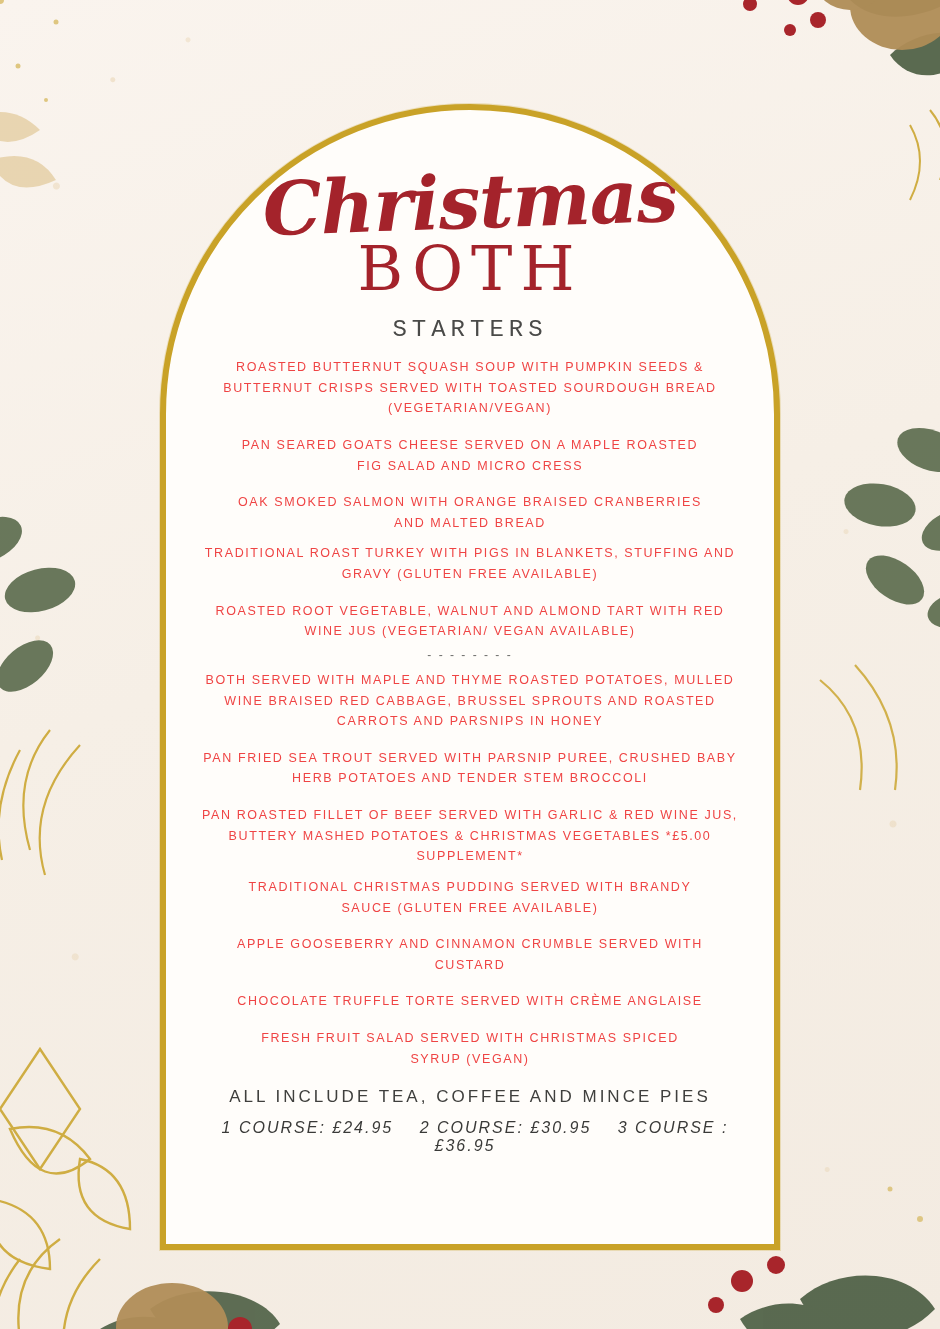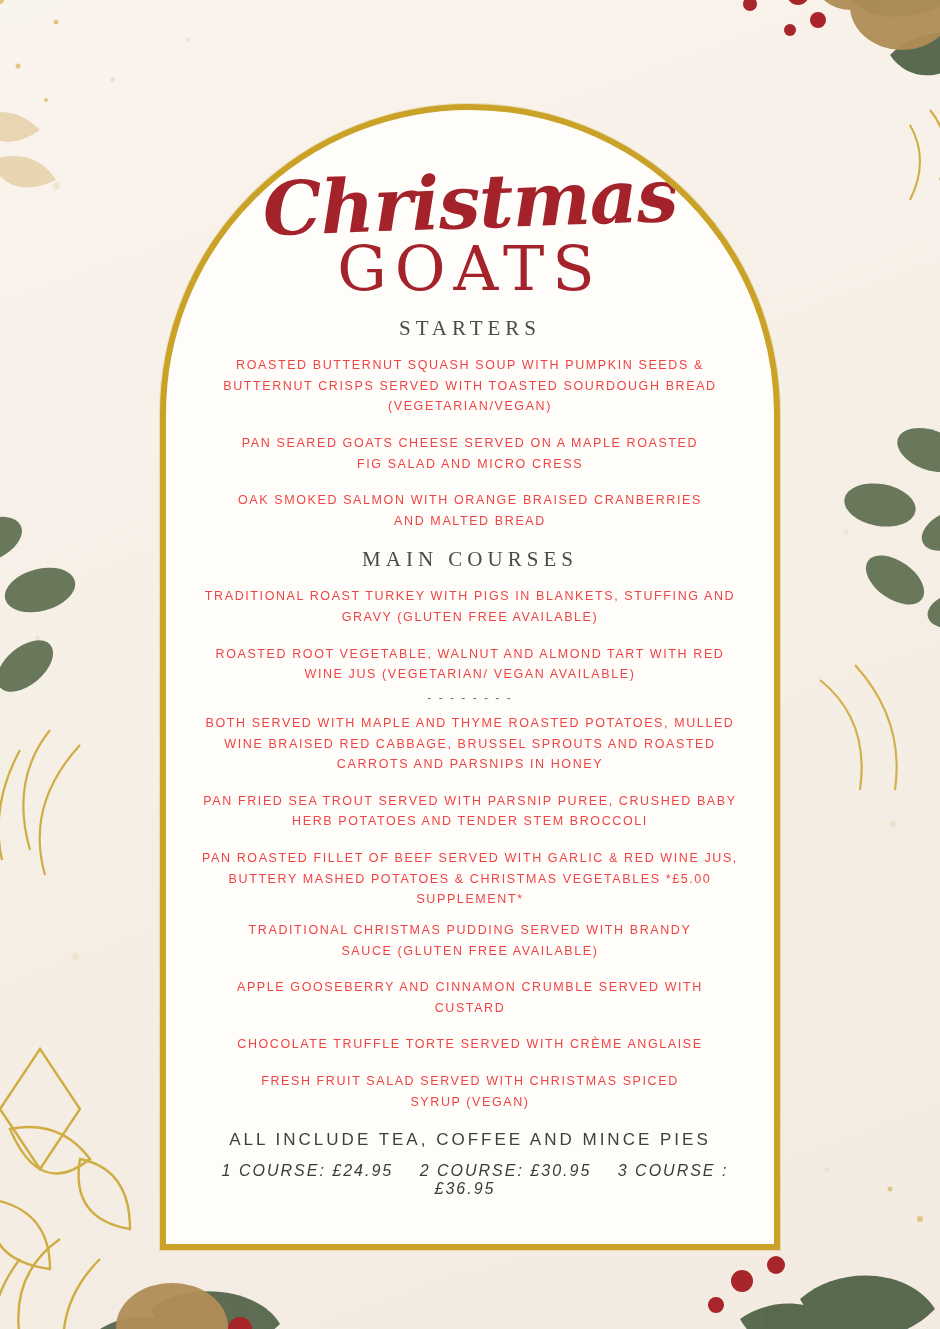--- a/index.html
+++ b/index.html
@@ -77,22 +77,22 @@
   .menu-word {
     font-family: "DejaVu Serif", serif;
     font-size: 62px;
     letter-spacing: 8px;
     color: #a4232b;
     line-height: 1;
     margin-top: 2px;
   }
 
   .section-heading {
-    font-family: Liberation Serif, serif;
-    font-size: 21px;
+    font-family: Liberation Mono, monospace;
+    font-size: 24px;
     letter-spacing: 5px;
     color: #4a4a48;
     margin: 16px 0 14px;
     font-weight: 400;
   }
 
   .section-heading.tight { margin-top: 10px; }
 
   .item {
     font-size: 12.5px;
@@ -245,28 +245,27 @@
     <circle cx="240" cy="150" r="3"></circle>
       <circle cx="272" cy="188" r="3"></circle>
     <circle cx="210" cy="120" r="2.5"></circle>
   </g>
 </svg>
 
 <div class="arch-outer">
   <div class="arch-inner">
 
     <div class="script-title">Christmas</div>
-    <div class="menu-word">GOATS</div>
+    <div class="menu-word">BOTH</div>
 
     <div class="section-heading">STARTERS</div>
     <div class="item">ROASTED BUTTERNUT SQUASH SOUP WITH PUMPKIN SEEDS &amp; BUTTERNUT CRISPS SERVED WITH TOASTED SOURDOUGH BREAD (VEGETARIAN/VEGAN)</div>
     <div class="item narrow">PAN SEARED GOATS CHEESE SERVED ON A MAPLE ROASTED FIG SALAD AND MICRO CRESS</div>
     <div class="item narrow last">OAK SMOKED SALMON WITH ORANGE BRAISED CRANBERRIES AND MALTED BREAD</div>
 
-    <div class="section-heading">MAIN COURSES</div>
     <div class="item">TRADITIONAL ROAST TURKEY WITH PIGS IN BLANKETS, STUFFING AND GRAVY (GLUTEN FREE AVAILABLE)</div>
     <div class="item">ROASTED ROOT VEGETABLE, WALNUT AND ALMOND TART WITH RED WINE JUS (VEGETARIAN/ VEGAN AVAILABLE)</div>
     <div class="dashes">- - - - - - - -</div>
     <div class="item">BOTH SERVED WITH MAPLE AND THYME ROASTED POTATOES, MULLED WINE BRAISED RED CABBAGE, BRUSSEL SPROUTS AND ROASTED CARROTS AND PARSNIPS IN HONEY</div>
     <div class="item">PAN FRIED SEA TROUT SERVED WITH PARSNIP PUREE, CRUSHED BABY HERB POTATOES AND TENDER STEM BROCCOLI</div>
     <div class="item last">PAN ROASTED FILLET OF BEEF SERVED  WITH GARLIC &amp; RED WINE JUS, BUTTERY MASHED POTATOES &amp; CHRISTMAS VEGETABLES  *£5.00 SUPPLEMENT*</div>
 
     <div class="item narrow">TRADITIONAL CHRISTMAS PUDDING SERVED WITH BRANDY SAUCE (GLUTEN FREE AVAILABLE)</div>
     <div class="item narrow">APPLE GOOSEBERRY AND CINNAMON CRUMBLE SERVED WITH CUSTARD</div>
     <div class="item narrow">CHOCOLATE TRUFFLE TORTE SERVED WITH CRÈME ANGLAISE</div>

